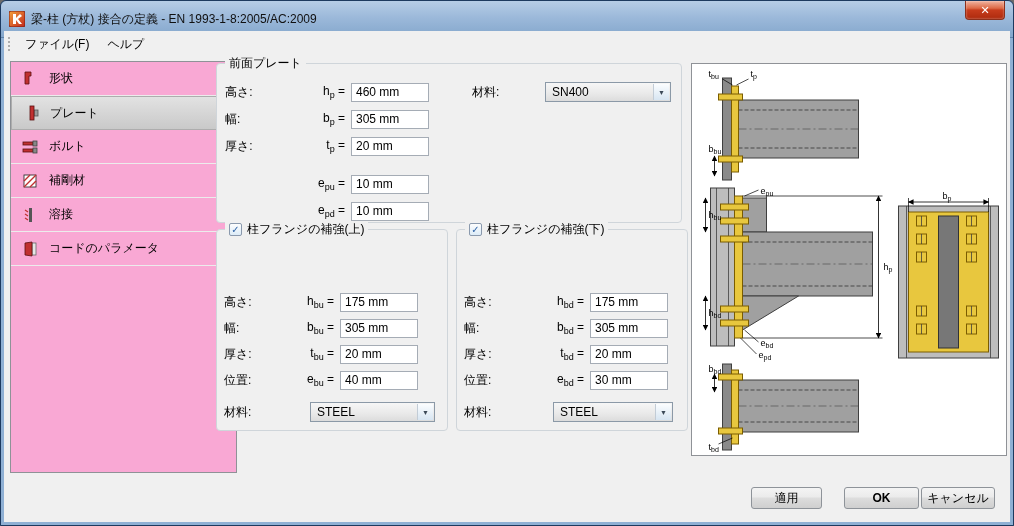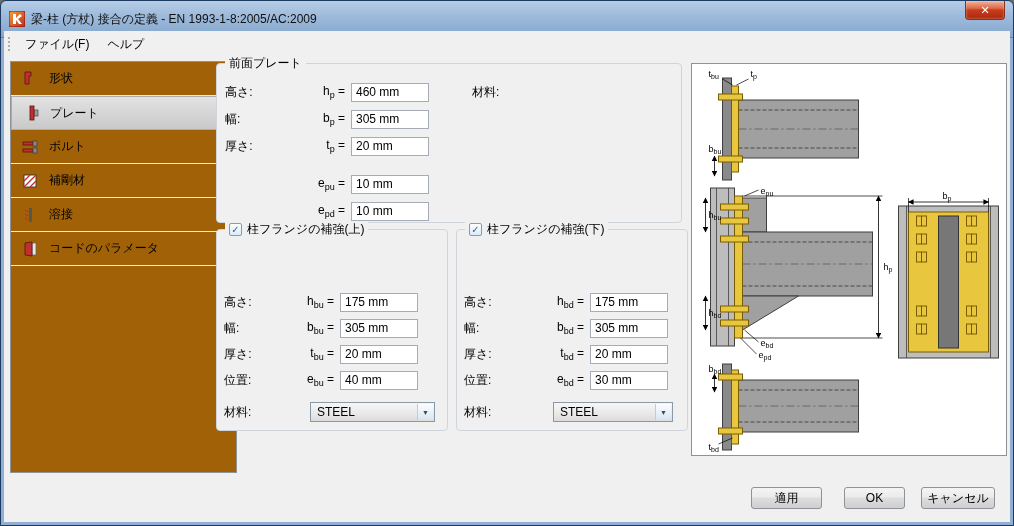--- a/index.html
+++ b/index.html
@@ -25,21 +25,21 @@
 
   
   .content { position:absolute; top:30px; left:3px; right:3px; bottom:3px; background:#f0f0f0; }
 
   .menubar { position:absolute; top:0; left:0; right:0; height:26px; display:flex;
              align-items:center; background:#f0f0f0; }
   .menu-grip { width:0; height:14px; border-left:2px dotted #aeaeae; margin:0 6px 0 4px; }
   .menu-item { padding:4px 9px; }
 
   .sidebar { position:absolute; left:6px; top:30px; width:227px; height:412px;
-             background:#a16207; border:1px solid #8f9297; }
+             background:#f9a8d4; border:1px solid #8f9297; }
   .side-item { height:34px; display:flex; align-items:center; gap:10px; padding-left:10px;
                border-bottom:1px solid #ececec; }
   .side-item.selected { background:linear-gradient(180deg,#e2e2e2,#c9c9c9);
                         border:1px solid #adadad; }
   .side-ico { width:18px; height:18px; flex:0 0 auto; }
 
   .group { position:absolute; border:1px solid #cfd5da; border-radius:4px; background:#f0f0f0; }
   .legend { position:absolute; top:-9px; left:8px; background:#f0f0f0; padding:0 4px;
             display:flex; align-items:center; gap:5px; }
   .checkbox { width:13px; height:13px; border:1px solid #8a99ad; border-radius:2px;
@@ -186,20 +186,24 @@
         <input class="finput" value="10 mm" style="">
       </div>
       <div class="frow" style="left:8px; top:137px;">
         <span class="flabel" style="width:70px"></span>
         <span class="fsym" style="width:50px"><span>e</span><sub>pd</sub> <span>=</span></span>
         <input class="finput" value="10 mm" style="">
       </div>
 
       <div class="frow" style="left:255px; top:18px;">
         <span class="flabel" style="width:73px">材料:</span>
+        <div class="combo" style="width:126px">
+          <span>SN400</span>
+          <span class="arrow">▼</span>
+        </div>
       </div>
     </div>
 
     <div class="group" style="left:212px; top:198px; width:232px; height:202px;">
       <div class="legend">
         <span class="checkbox">✓</span>
         <span>柱フランジの補強(上)</span>
       </div>
 
       <div class="frow" style="left:7px; top:62px;">
@@ -370,21 +374,21 @@
           <text x="0" y="8"><tspan>b</tspan><tspan class="sub" dy="2">bd</tspan></text>
           <line x1="10" y1="80" x2="24" y2="74" class="ldr"></line>
           <text x="0" y="86"><tspan>t</tspan><tspan class="sub" dy="2">bd</tspan></text>
         </g>
       </svg>
     </div>
 
     <div class="btn" style="left:747px; top:456px; width:71px;">
       <span>適用</span>
     </div>
-    <div class="btn" style="left:840px; top:456px; width:61px;">
+    <div class="btn" style="left:840px; top:456px; width:75px;font-weight:bold;">
       <span>OK</span>
     </div>
     <div class="btn" style="left:917px; top:456px; width:74px;">
       <span>キャンセル</span>
     </div>
 
   </div>
 </div>
 
 </body></html>

